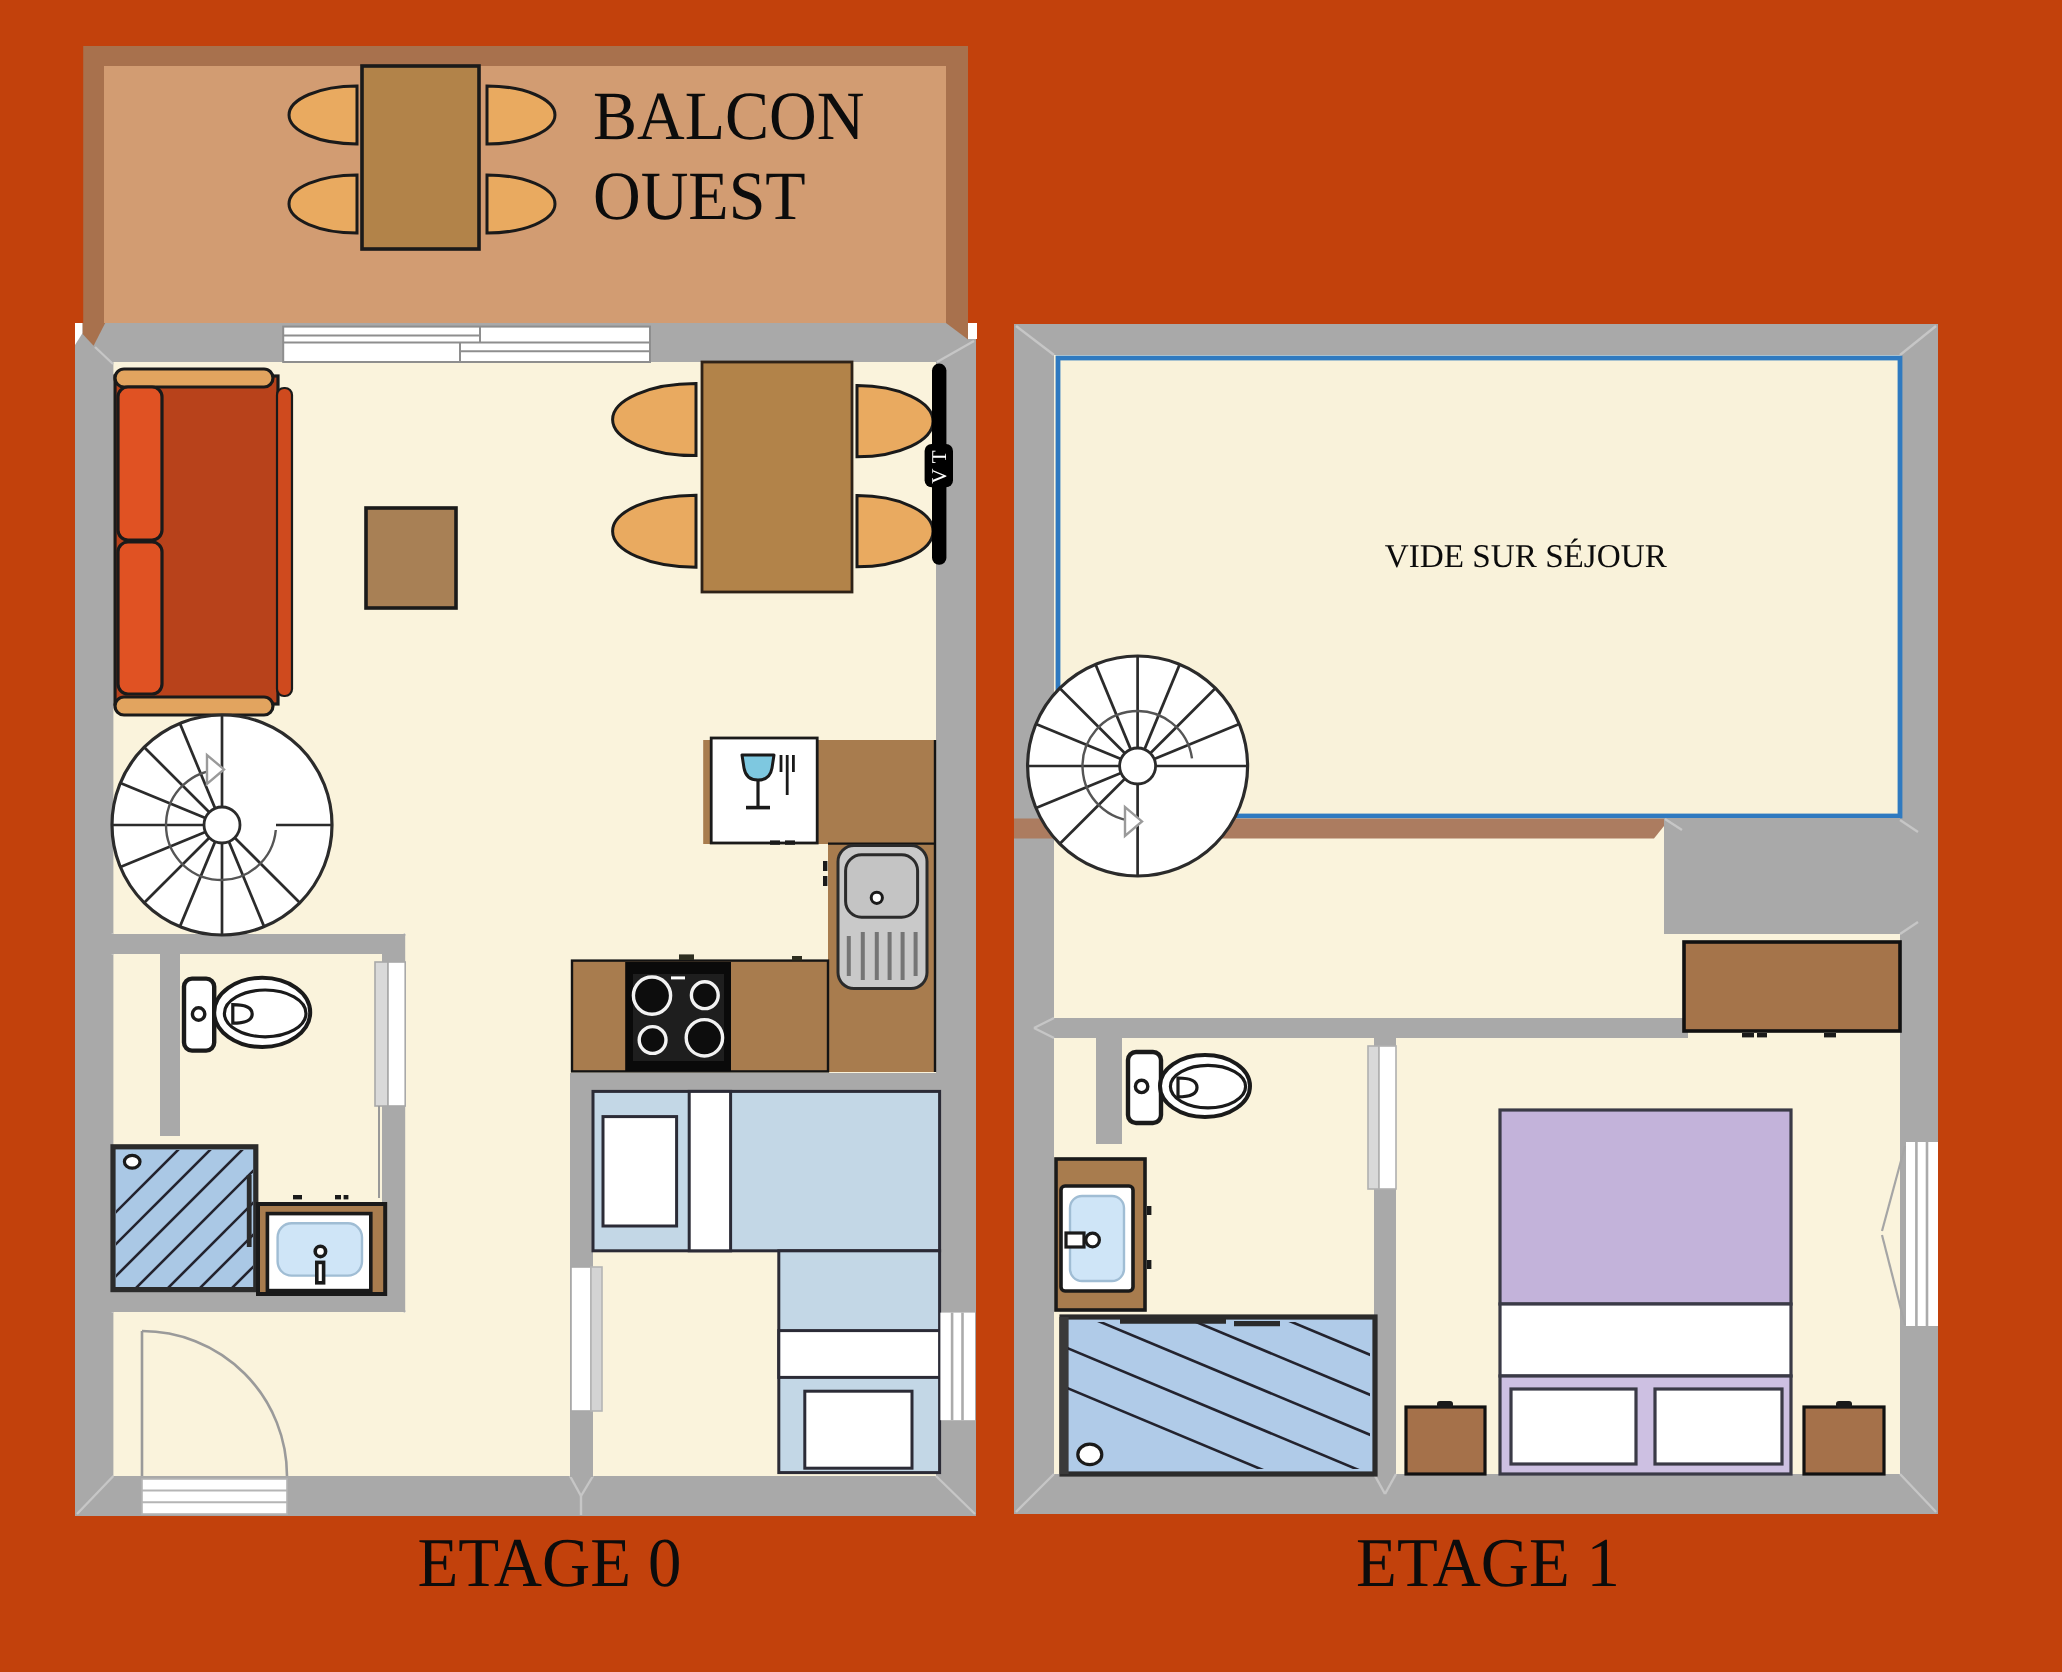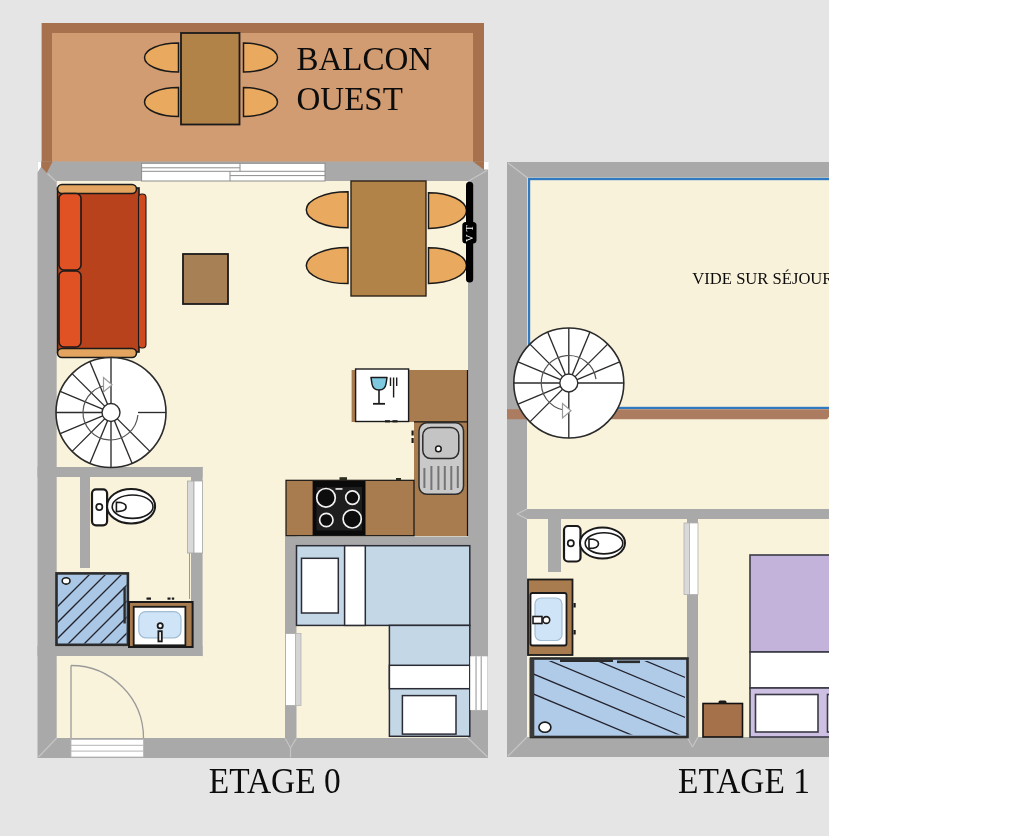--- a/index.html
+++ b/index.html
@@ -1,16 +1,16 @@
 <!DOCTYPE html>
 <html><head>
 <meta charset="utf-8">
 <style>
 html,body{margin:0;padding:0;background:#ffffff;}
-#page{position:relative;width:829px;height:836px;background:#e5e5e5;overflow:hidden;}
+#page{position:relative;width:1031px;height:836px;background:#c2410c;overflow:hidden;}
 svg{display:block;}
 text{font-family:"Liberation Serif", serif;fill:#0c0c0c;}
 </style>
 </head>
 <body>
 <div id="page">
 <svg width="1031" height="836" viewBox="0 0 1031 836">
 
 <rect x="41.6" y="23" width="442.4" height="139" fill="#a8714d"></rect>
 

